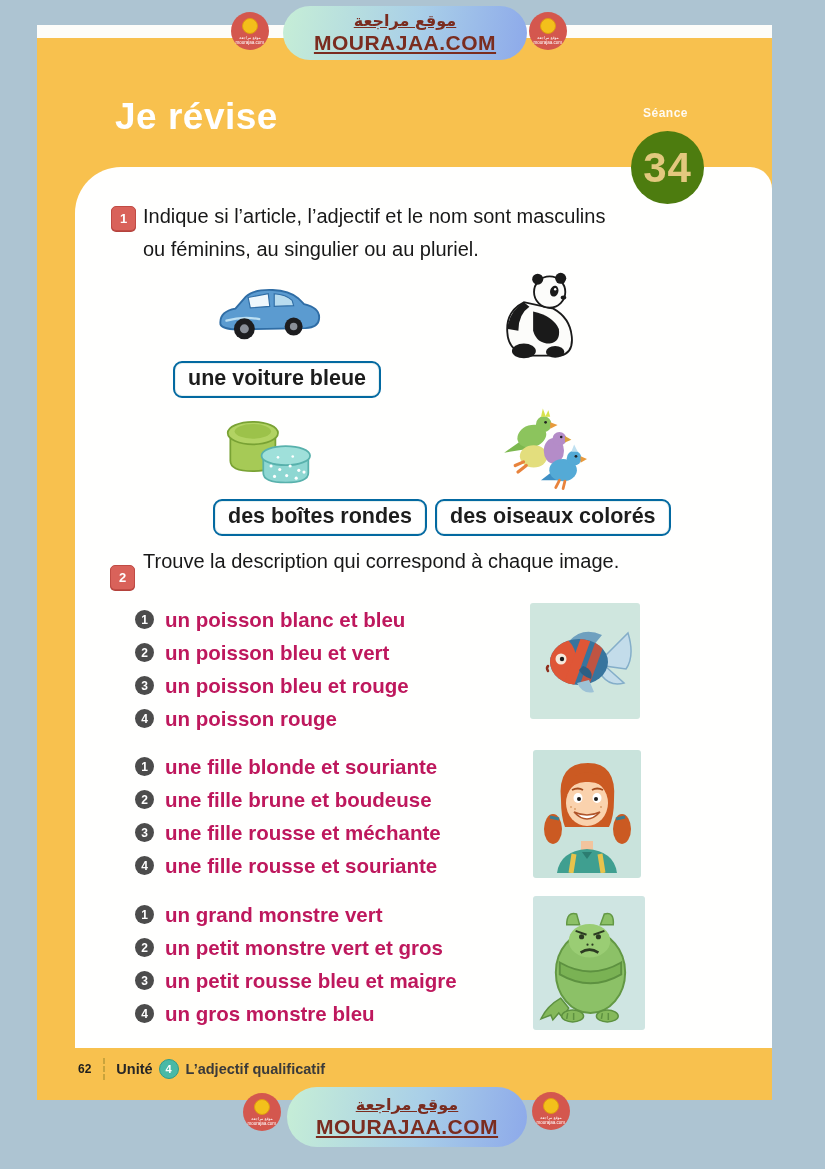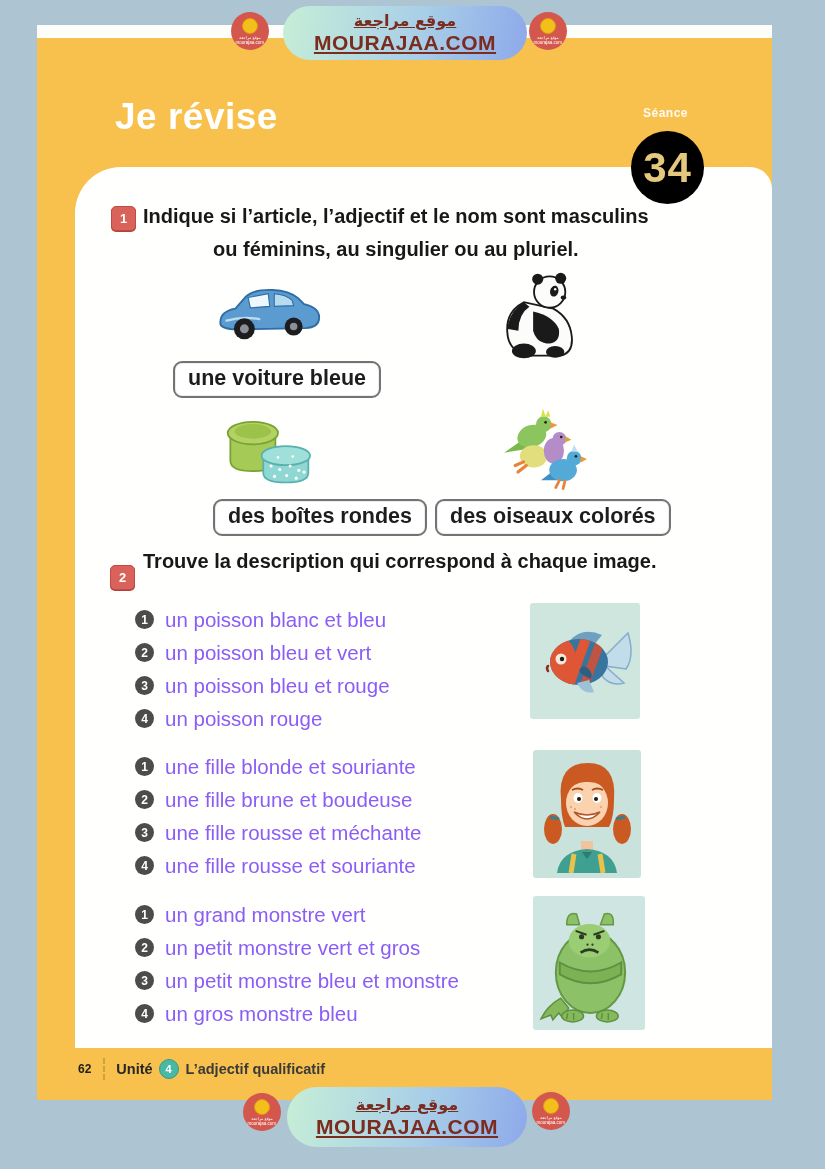--- a/index.html
+++ b/index.html
@@ -22,42 +22,42 @@
   .banner-en{font-size:21px;font-weight:800;color:#7a2c1f;text-decoration:underline;letter-spacing:.5px;}
   .logo-badge{position:absolute;width:38px;height:38px;border-radius:50%;background:#d4574e;z-index:31;
     display:flex;flex-direction:column;align-items:center;justify-content:center;line-height:1;}
   .logo-dot{width:14px;height:14px;border-radius:50%;background:#f3c01b;margin-bottom:2px;border:1px solid #e09a12;}
   .logo-t1{font-size:4px;color:#fff;}
   .logo-t2{font-size:5px;color:#fff;transform:scale(.9);}
 
   
   .page-title{position:absolute;left:115px;top:96px;font-size:37px;font-weight:800;color:#fff;letter-spacing:.5px;z-index:2;}
   .seance-label{position:absolute;left:643px;top:106px;font-size:12px;font-weight:700;color:rgba(255,255,255,.92);letter-spacing:.5px;z-index:2;}
-  .seance-circle{position:absolute;left:631px;top:131px;width:73px;height:73px;border-radius:50%;background:#000000;z-index:2;
+  .seance-circle{position:absolute;left:631px;top:131px;width:73px;height:73px;border-radius:50%;background:#4d7c0f;z-index:2;
     display:flex;align-items:center;justify-content:center;}
   .seance-number{font-size:42px;font-weight:600;color:#e3c87e;letter-spacing:1px;}
 
   
   .card{position:absolute;left:75px;top:167px;width:697px;height:881px;background:#fffffe;border-radius:46px 22px 0 0;z-index:1;}
 
   .ex-badge{position:absolute;width:23px;height:23px;border-radius:5px;background:#d9625a;border:1px solid #c04b44;
     color:#fff;font-size:13px;font-weight:800;display:flex;align-items:center;justify-content:center;box-shadow:0 1px 0 #b4423c;}
-  .ex-text{position:absolute;font-size:20px;font-weight:700;color:#181818;line-height:33px;text-align:center;}
+  .ex-text{position:absolute;font-size:20px;font-weight:400;color:#181818;line-height:33px;}
 
   
   .fig{position:absolute;display:flex;align-items:center;justify-content:center;}
-  .tag{position:absolute;background:#fff;border:2px solid #737373;border-radius:9px;box-shadow:0 0 0 1px #e7f1ef inset;
+  .tag{position:absolute;background:#fff;border:2px solid #0369a1;border-radius:9px;box-shadow:0 0 0 1px #e7f1ef inset;
     font-size:21.5px;font-weight:600;color:#1d1d1d;padding:3px 13px 5px;white-space:nowrap;}
 
   
   .group{position:absolute;left:60px;}
   .opt-row{display:flex;align-items:center;height:33px;gap:11px;}
   .opt-num{flex:0 0 auto;width:19px;height:19px;border-radius:50%;background:#4c4c4c;color:#fff;
     font-size:12px;font-weight:700;display:flex;align-items:center;justify-content:center;}
-  .opt-text{font-size:20.5px;font-weight:400;color:#8b5cf6;white-space:nowrap;}
+  .opt-text{font-size:20.5px;font-weight:700;color:#be185d;white-space:nowrap;}
   .img-card{position:absolute;border-radius:3px;display:flex;align-items:center;justify-content:center;overflow:hidden;}
 
   
   .footer{position:absolute;left:78px;top:1056px;height:26px;display:flex;align-items:center;z-index:2;}
   .pg-num{font-size:12px;font-weight:700;color:#1e1e1e;}
   .foot-div{height:22px;border-left:2px dashed #c9a43c;margin:0 11px 0 12px;}
   .unit-label{font-size:14.5px;font-weight:800;color:#262626;margin-right:6px;}
   .unit-circle{width:18px;height:18px;border-radius:50%;background:#49b9a6;border:1px solid #2f9c8a;color:#fff;
     font-size:11px;font-weight:800;display:flex;align-items:center;justify-content:center;margin-right:7px;}
   .unit-title{font-size:14.5px;font-weight:600;color:#3a3a3a;}
@@ -269,21 +269,21 @@
     <div class="opt-row">
       <span class="opt-num">1</span>
       <span class="opt-text">un grand monstre vert</span>
     </div>
     <div class="opt-row">
       <span class="opt-num">2</span>
       <span class="opt-text">un petit monstre vert et gros</span>
     </div>
     <div class="opt-row">
       <span class="opt-num">3</span>
-      <span class="opt-text">un petit monstre bleu et monstre</span>
+      <span class="opt-text">un petit rousse bleu et maigre</span>
     </div>
     <div class="opt-row">
       <span class="opt-num">4</span>
       <span class="opt-text">un gros monstre bleu</span>
     </div>
   </div>
   <div class="img-card" style="left:458px;top:729px;width:112px;height:134px;background:#cfe5e2;">
     <svg viewBox="0 0 105 125" width="104" height="124">
       <path d="M24 98 Q10 106 4 119 L14 115 L16 120 L22 113 L26 118 L32 108 Z" fill="#85b95b" stroke="#5d9140" stroke-width="1.5"></path>
       <ellipse cx="54" cy="72" rx="35" ry="41" fill="#8cc167" stroke="#639844" stroke-width="2"></ellipse>

